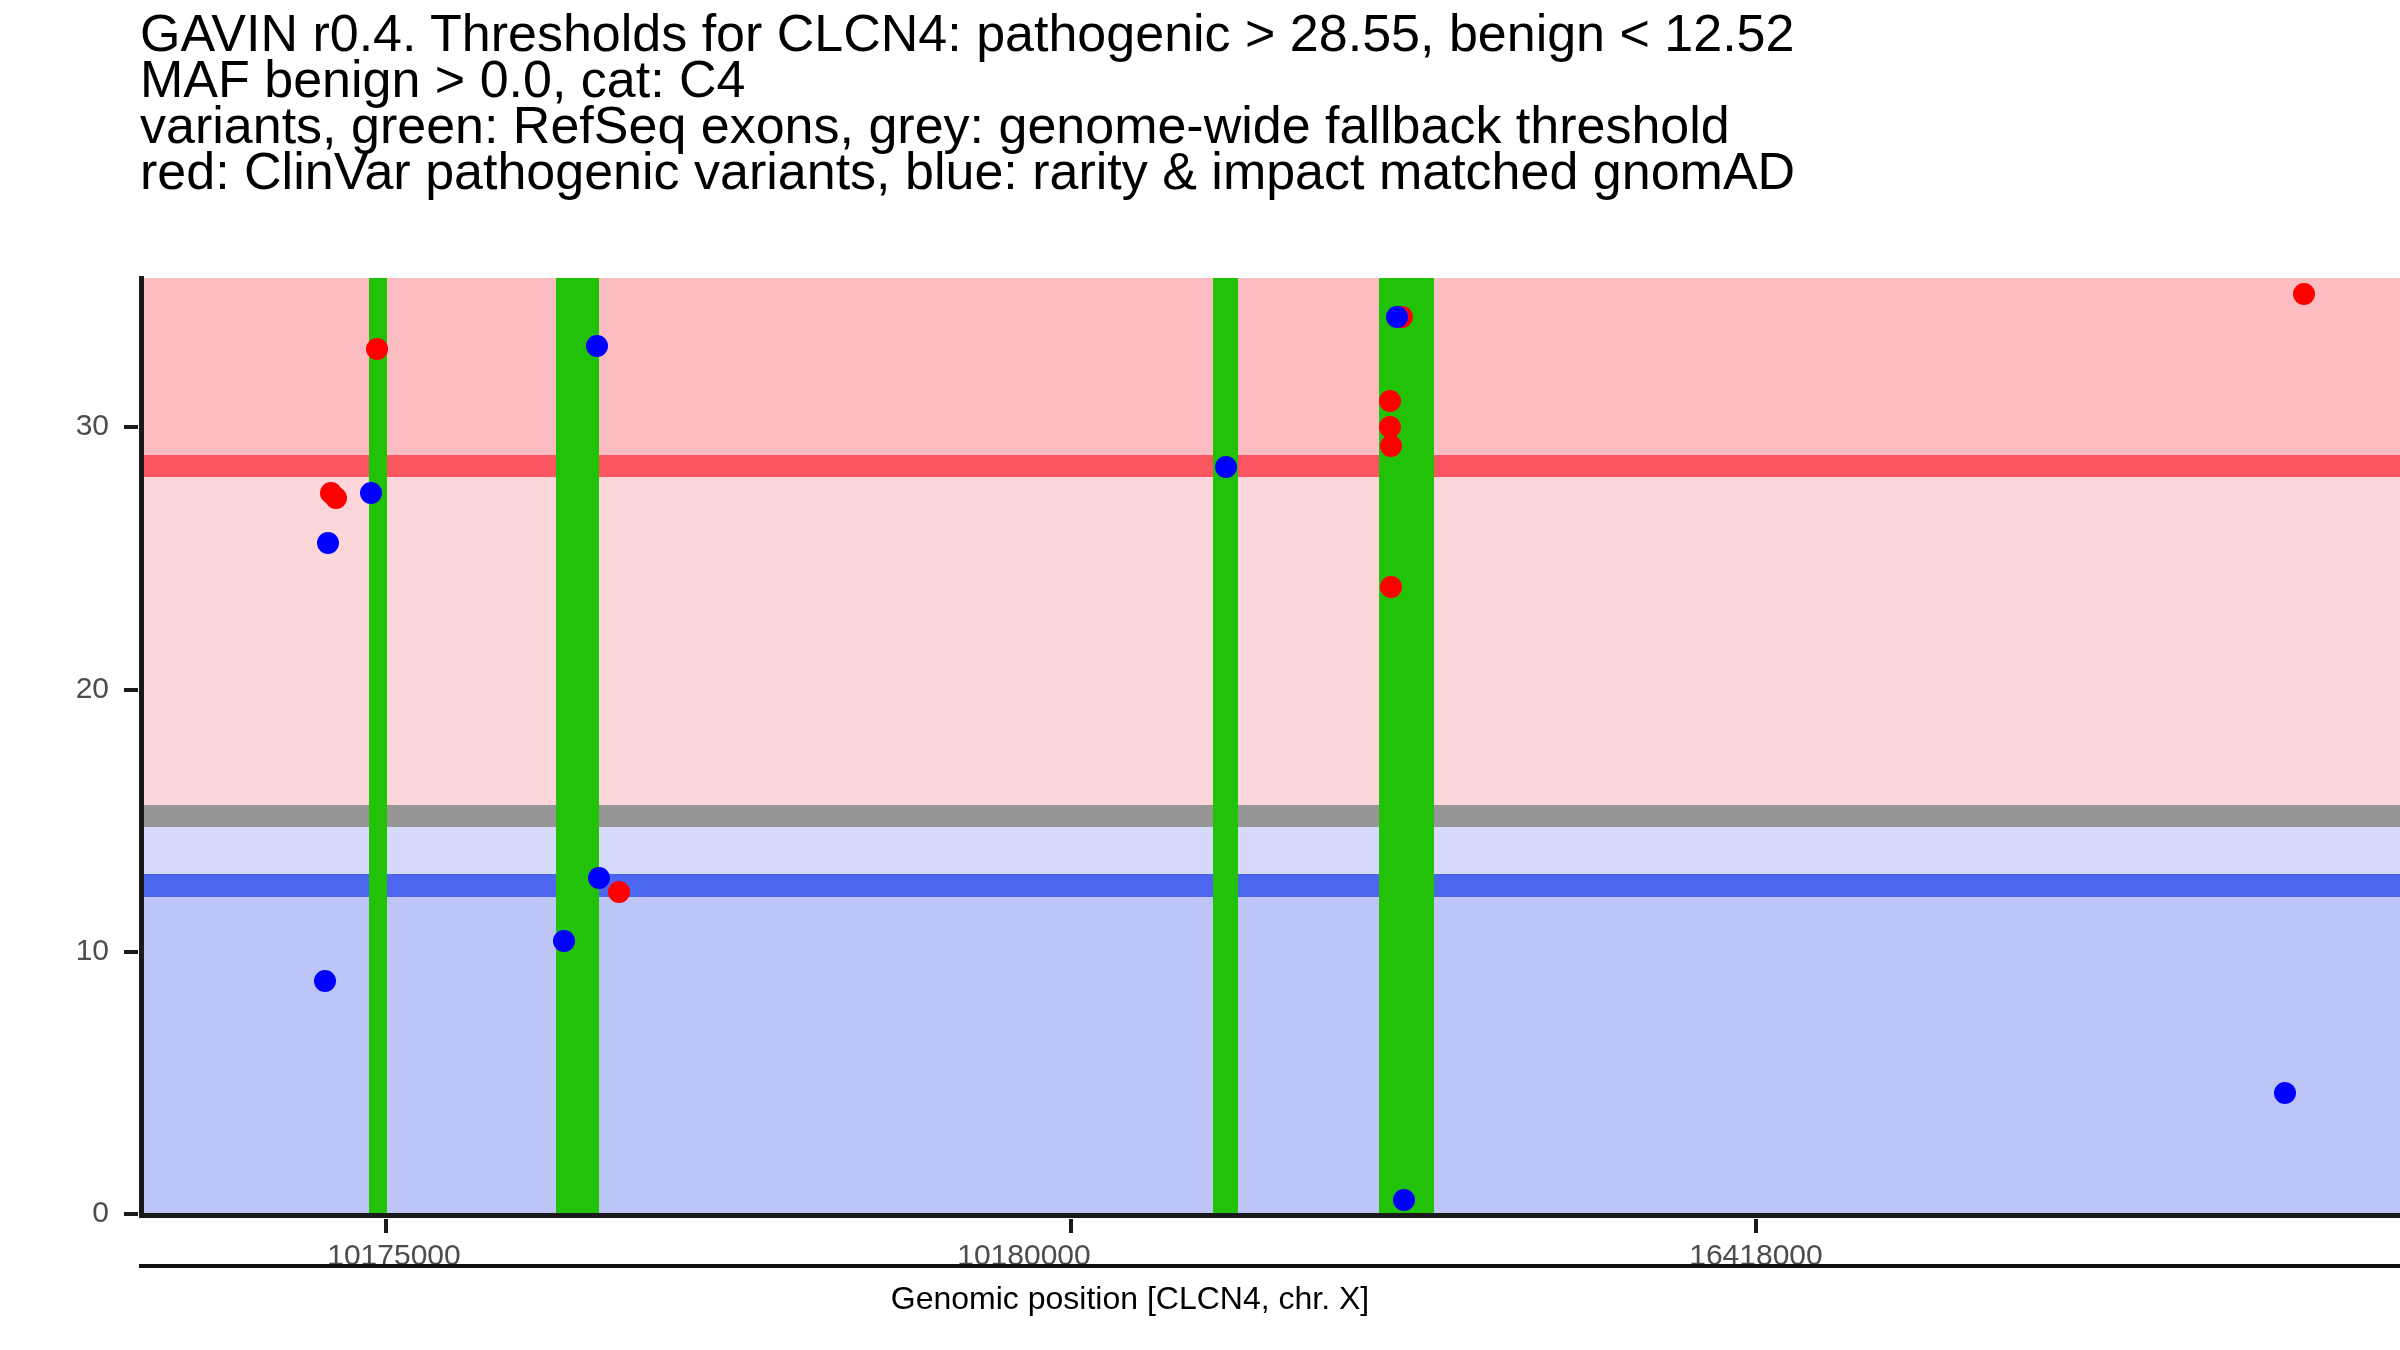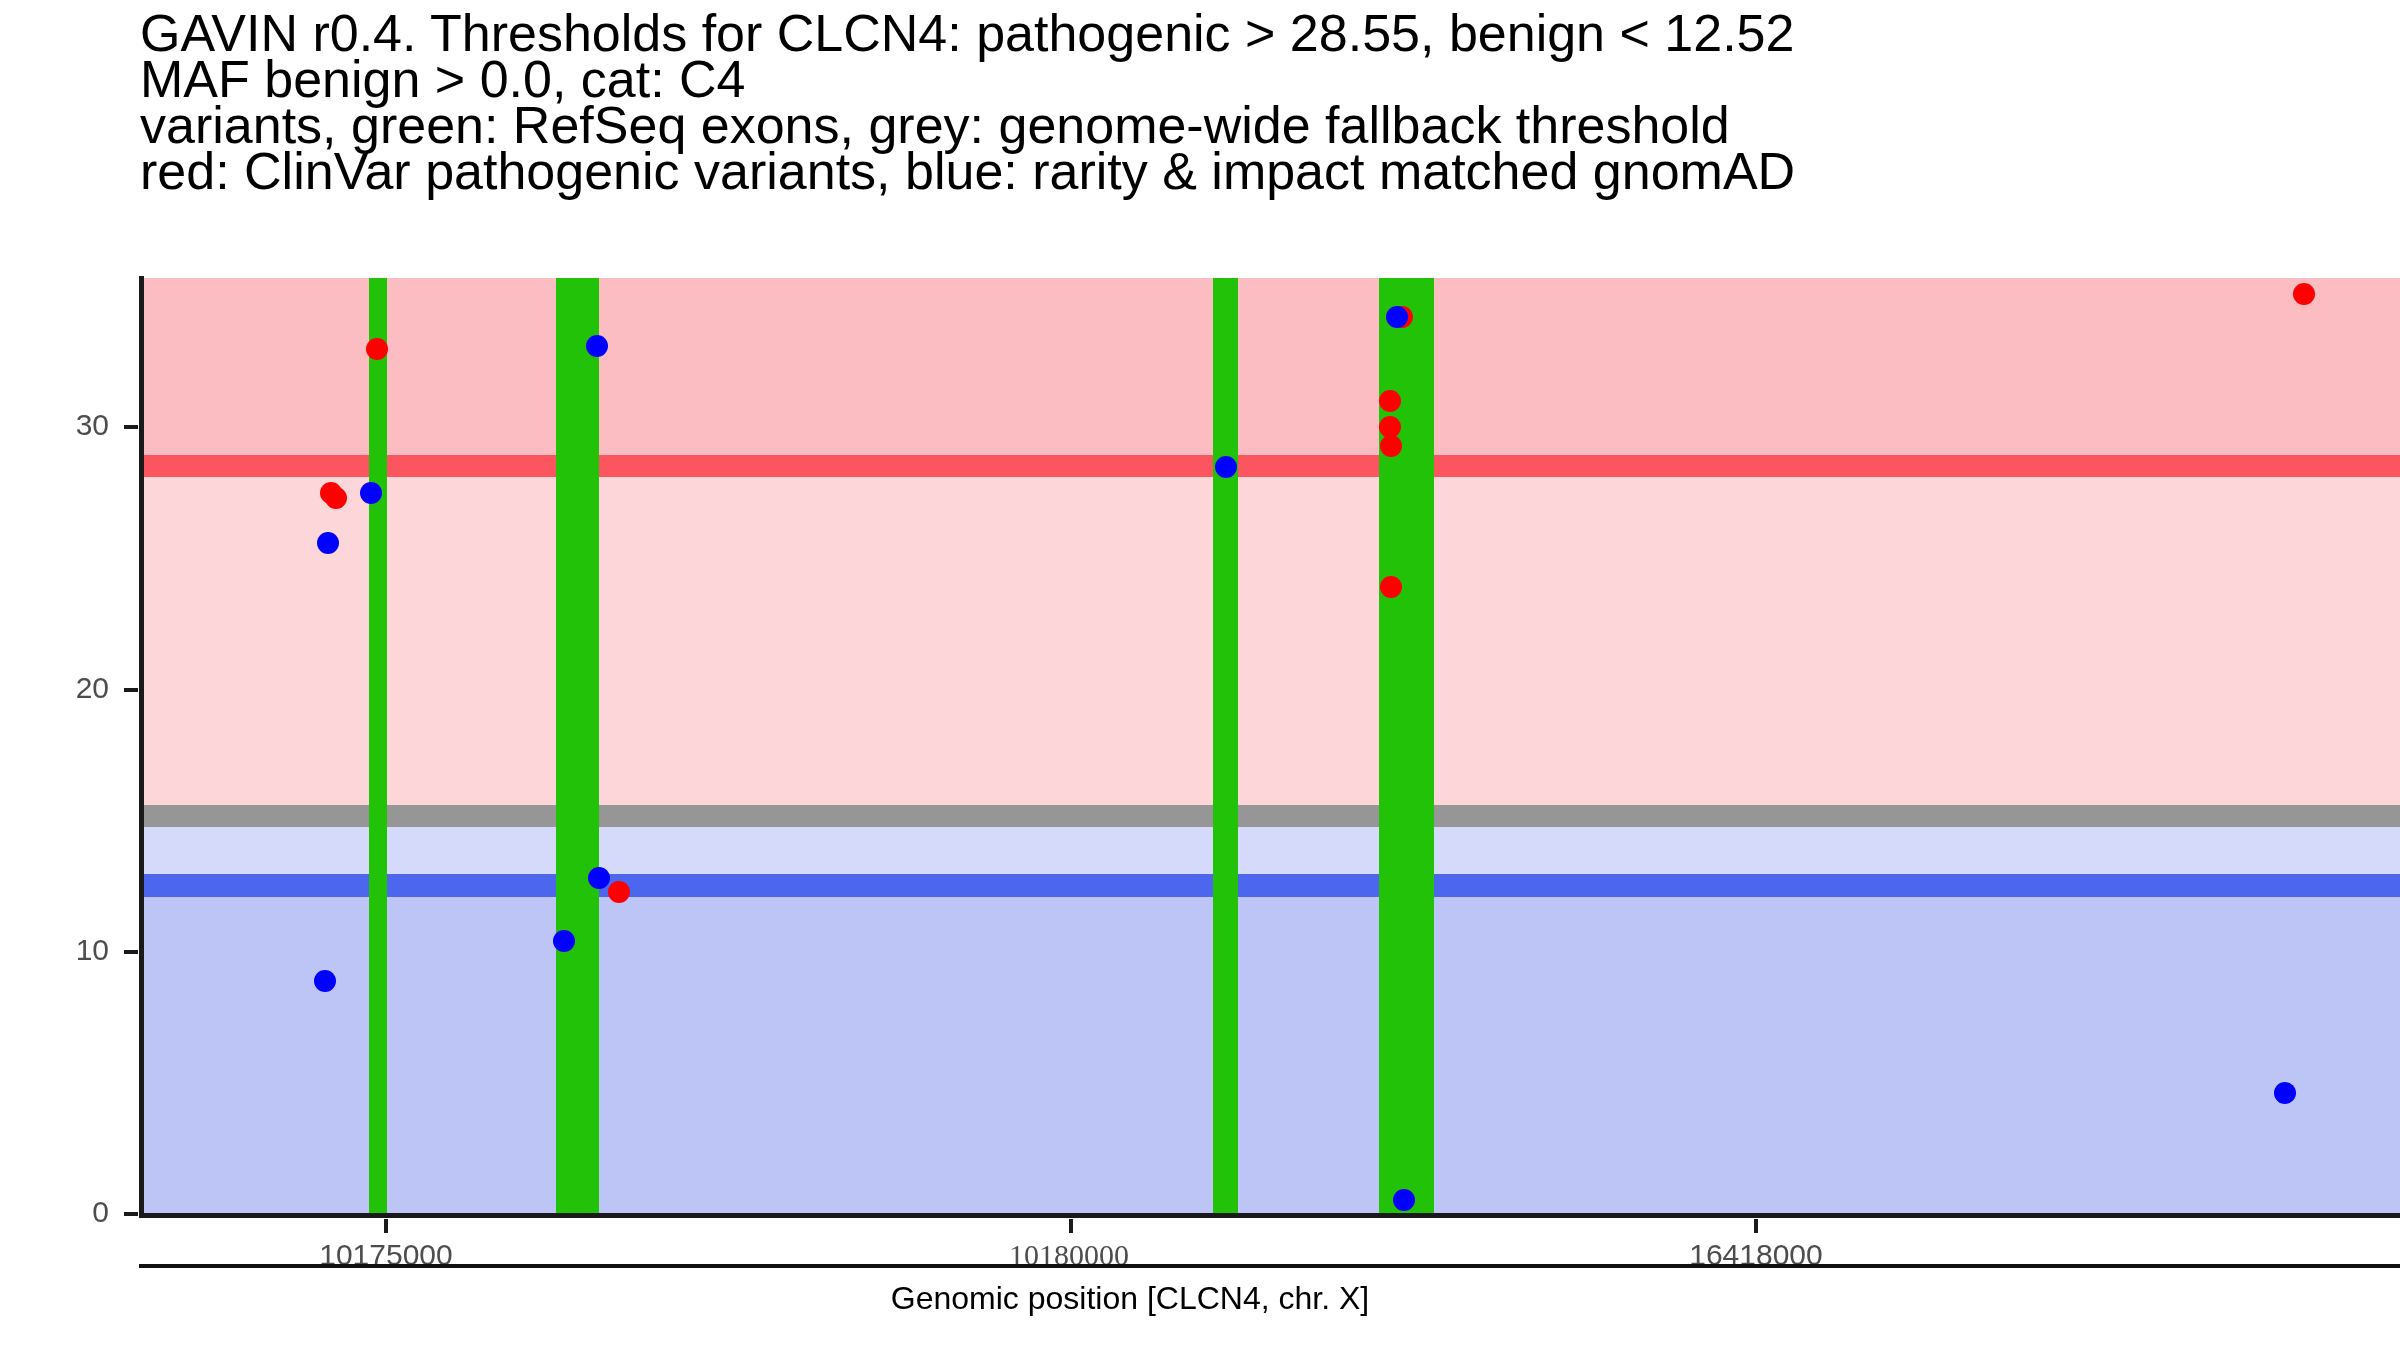--- a/index.html
+++ b/index.html
@@ -90,23 +90,23 @@
     <div class="axis-line" id="x-axis"></div>
   <div class="ytick" style="left: -15px; top: 934px;"></div>
       <div class="ytick-label" style="left: -150px; top: 917px;">0</div>
       <div class="ytick" style="left: -15px; top: 671.815px;"></div>
       <div class="ytick-label" style="left: -150px; top: 654.815px;">10</div>
       <div class="ytick" style="left: -15px; top: 409.63px;"></div>
       <div class="ytick-label" style="left: -150px; top: 392.63px;">20</div>
       <div class="ytick" style="left: -15px; top: 147.445px;"></div>
       <div class="ytick-label" style="left: -150px; top: 130.445px;">30</div>
       <div class="xtick" style="left: 244.655px; top: 941px;"></div>
-      <div class="xtick-label" style="left: 117px; top: 960px;">10175000</div>
+      <div class="xtick-label" style="left: 125px; top: 960px;">10175000</div>
       <div class="xtick" style="left: 929.806px; top: 941px;"></div>
-      <div class="xtick-label" style="left: 800px; top: 960px; font-family: Liberation Serif, serif;">10180000</div>
+      <div class="xtick-label" style="left: 755px; top: 960px;">10180000</div>
       <div class="xtick" style="left: 1614.96px; top: 941px;"></div>
       <div class="xtick-label" style="left: 1486.96px; top: 960px;">16418000</div>
     </div>
 
   <div id="x-axis-title">Genomic position [CLCN4, chr. X]</div>
   <div id="outer-bottom-rule"></div>
 
 </div>
 
 </body></html>

